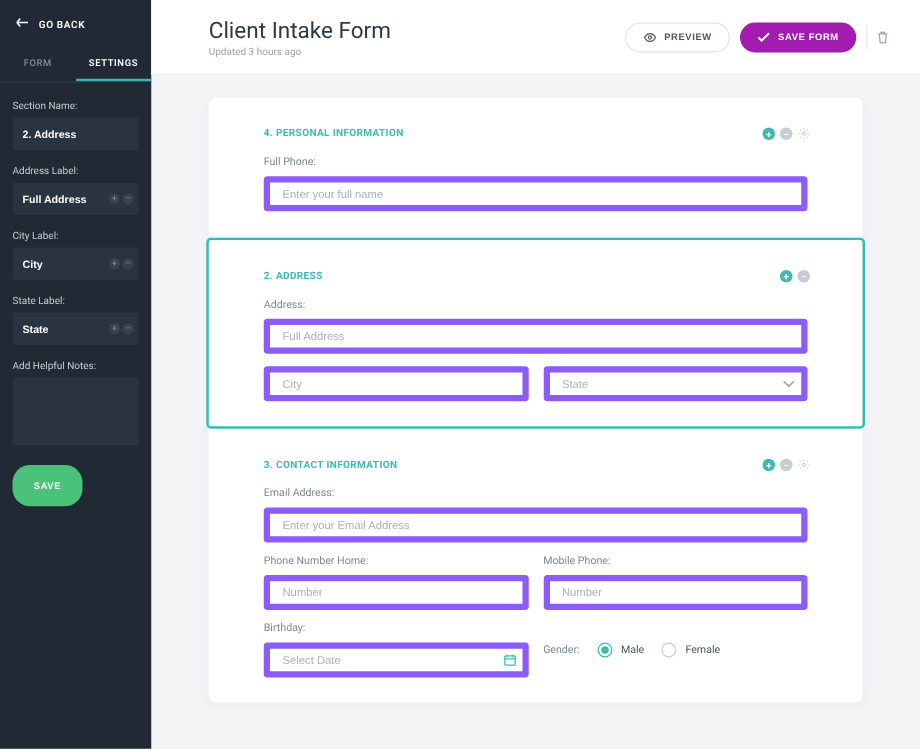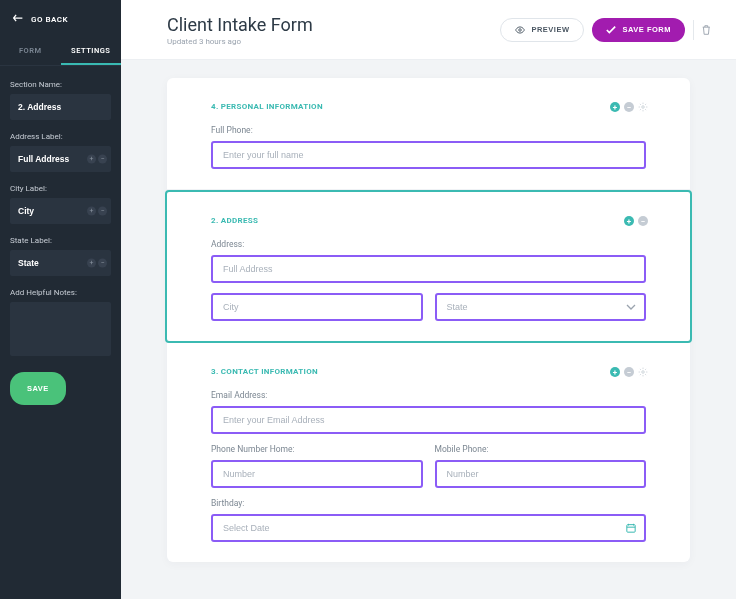--- a/index.html
+++ b/index.html
@@ -40,21 +40,21 @@
   .section { padding: 24px 44px 20px; position: relative; }
   .section:not(:last-child) { border-bottom: 1px solid #f0f2f5; }
   .section-title { font-size: 8px; font-weight: 700; letter-spacing: 0.3px; color: #3bbab2; margin-bottom: 14px; }
   .section-controls { position: absolute; right: 42px; top: 24px; display: flex; gap: 4px; align-items: center; }
   .ctrl { width: 10px; height: 10px; border-radius: 50%; display: flex; align-items: center; justify-content: center; font-size: 8px; font-weight: 700; cursor: pointer; }
   .ctrl-add { background: #3bbab2; color: #fff; }
   .ctrl-remove { background: #c5ccd4; color: #fff; }
   .ctrl-gear { color: #c5ccd4; cursor: pointer; }
   
   .field-label { font-size: 8.5px; color: #7c8792; margin-bottom: 6px; display: block; }
-  .text-input { width: 100%; height: 28px; border: 2px solid #8b5cf6; border-radius: 3px; padding: 0 10px; font-size: 9px; color: #4a5662; }
+  .text-input { width: 100%; height: 28px; border: 5px solid #8b5cf6; border-radius: 3px; padding: 0 10px; font-size: 9px; color: #4a5662; }
   .text-input::placeholder { color: #a8b0ba; }
   .select { position: relative; }
   .select .chev { position: absolute; right: 10px; top: 50%; transform: translateY(-50%); color: #9aa3ae; }
   .row { display: flex; gap: 12px; margin-top: 10px; }
   .col { flex: 1; }
   .date-input { position: relative; }
   .date-input .cal { position: absolute; right: 10px; top: 50%; transform: translateY(-50%); color: #3bbab2; }
   
   .selected-outline { border: 2px solid #3bbab2; border-radius: 4px; margin: 0 -2px; }
   .radio-item { display: flex; align-items: center; gap: 7px; font-size: 8.5px; color: #4a5662; cursor: pointer; }
@@ -227,18 +227,29 @@
             <div class="date-input">
               <input class="text-input" placeholder="Select Date" style="">
               <span class="cal icon-sm">
                 <svg viewBox="0 0 12 12" fill="none" stroke="currentColor" stroke-width="1.2">
                     <rect x="1" y="2" width="10" height="9" rx="1"></rect>
                     <path d="M1 5h10M3 1v2M9 1v2"></path>
                   </svg>
               </span>
             </div>
           </div>
+          <div class="col" style="display:flex;align-items:center;gap:14px;height:28px">
+            <span class="field-label" style="margin:0">Gender:</span>
+            <div class="radio-item">
+              <span class="radio-dot checked"></span>
+              <span>Male</span>
+            </div>
+            <div class="radio-item">
+              <span class="radio-dot"></span>
+              <span>Female</span>
+            </div>
+          </div>
         </div>
       </div>
 
     </div>
   </div>
 </div>
 
 </body></html>

